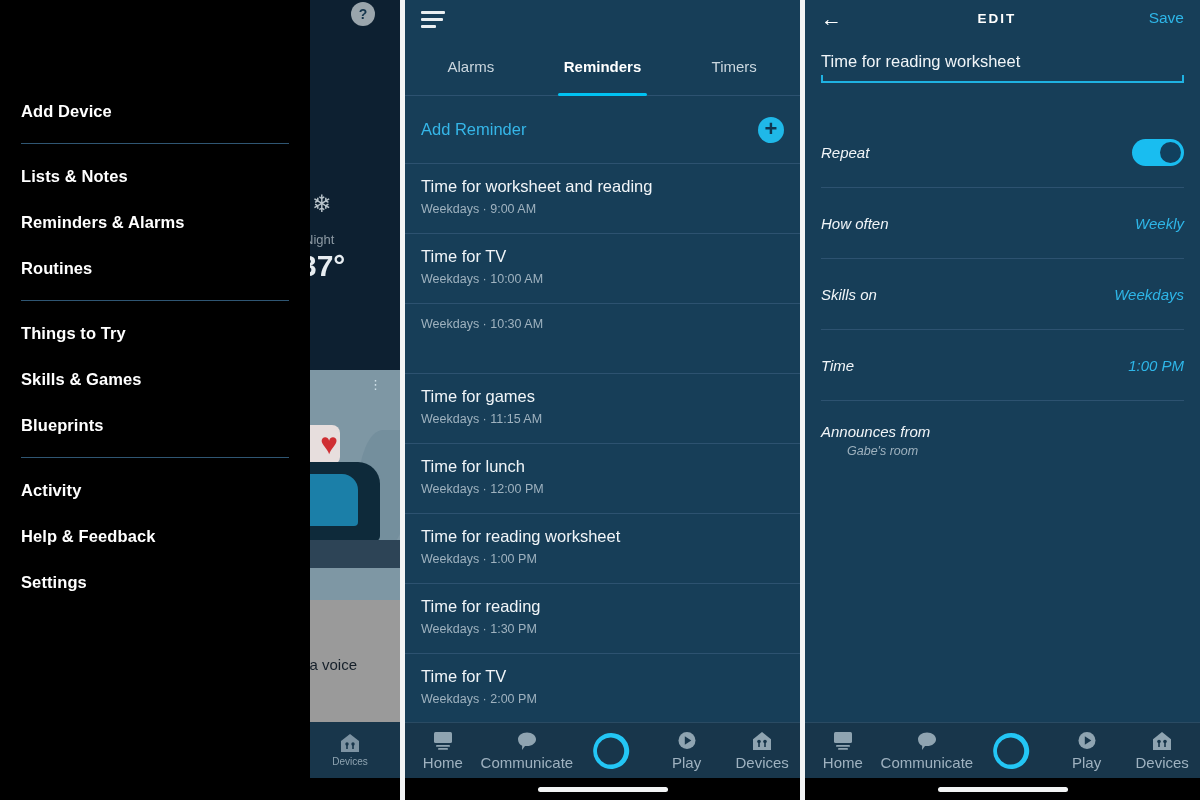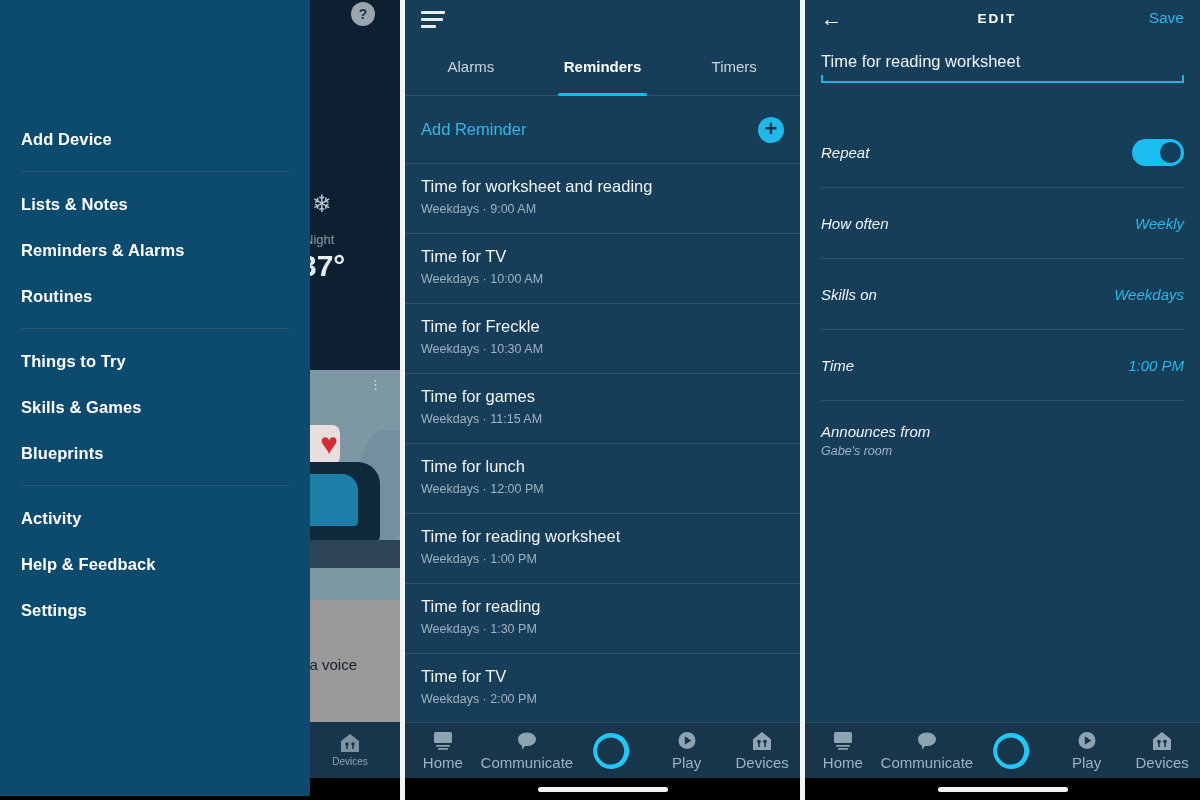--- a/index.html
+++ b/index.html
@@ -81,22 +81,22 @@
   }
   .home-nav {
     position:absolute; left:300px; right:0; bottom:22px; height:56px;
     background:#18364b; display:flex; align-items:center; justify-content:center;
   }
   .home-nav .ni { color:#8fa4b1; font-size:10px; text-align:center; }
   .home-nav .ni svg { display:block; margin: 0 auto 3px; }
 
   .drawer {
     position: absolute; left: 0; top: 0; bottom: 4px; width: 310px;
-    background: #0c4a6e;
-    padding-top: 116px;
+    background: #000000;
+    padding-top: 88px;
   }
   .drawer-item {
     height: 46px; display: flex; align-items: center;
     padding: 0 0 0 21px;
     color: #ffffff; font-size: 16.5px; font-weight: 700;
     letter-spacing: .1px;
   }
   .drawer-sep { height: 1px; background: #2f5673; margin: 9px 21px 9px 21px; }
 
   
@@ -177,21 +177,21 @@
   .row {
     margin: 0 16px; height: 71px;
     display:flex; align-items:center; justify-content:space-between;
     border-bottom:1px solid #2d5270;
     font-style:italic;
   }
   .row .lab { color:#f1f5f8; font-size:15px; }
   .row .val { color:#2eb6e8; font-size:15px; }
   .row.stack { display:block; padding-top:22px; }
   .row.stack .lab { display:block; font-size:15px; margin-bottom:4px; }
-  .row.stack .sub { display:block; color:#9fb2bf; font-size:12.5px; }
+  .row.stack .sub { display:block; color:#9fb2bf; font-size:12.5px;margin-left:26px; }
 
   .toggle {
     width: 52px; height: 27px; border-radius: 14px; background:#19bdf0;
     position: relative;
   }
   .toggle::after {
     content:""; position:absolute; right:3px; top:3px;
     width:21px; height:21px; border-radius:50%; background:#11405e;
   }
   .delete-btn {
@@ -304,21 +304,20 @@
     <div>
       <div class="rem-item">
         <div class="rem-title">Time for worksheet and reading</div>
         <div class="rem-sub">Weekdays · 9:00 AM</div>
       </div>
       <div class="rem-item">
         <div class="rem-title">Time for TV</div>
         <div class="rem-sub">Weekdays · 10:00 AM</div>
       </div>
       <div class="rem-item">
-        <div class="rem-title">Time for Freckle</div>
         <div class="rem-sub">Weekdays · 10:30 AM</div>
       </div>
       <div class="rem-item">
         <div class="rem-title">Time for games</div>
         <div class="rem-sub">Weekdays · 11:15 AM</div>
       </div>
       <div class="rem-item">
         <div class="rem-title">Time for lunch</div>
         <div class="rem-sub">Weekdays · 12:00 PM</div>
       </div>

